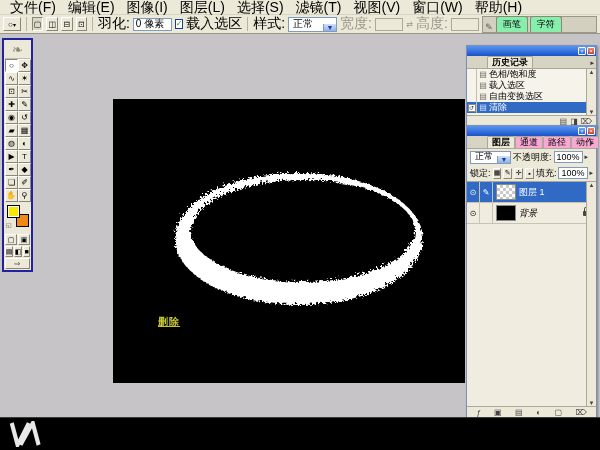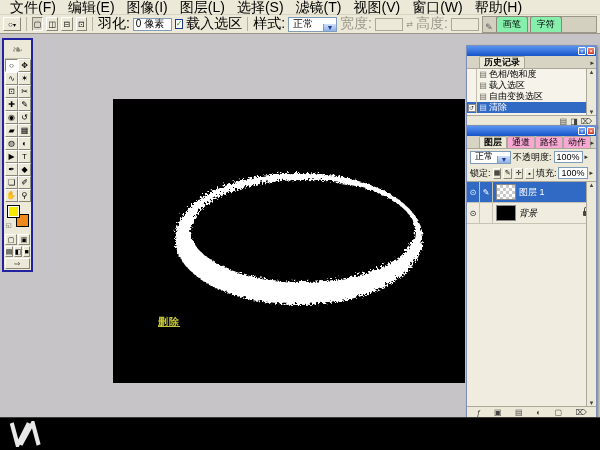--- a/index.html
+++ b/index.html
@@ -41,21 +41,21 @@
 
   
   #doc-canvas { left:113px; top:99px; width:352px; height:284px; background:#000; }
   #canvas-note { position:absolute; left:45px; top:216px; color:#c8c832; font-size:10px; font-weight:bold; letter-spacing:1px;text-decoration:underline; }
 
   
   .palette { background:#ece9d8; border:1px solid #7a90b8; box-shadow:1px 1px 2px rgba(0,0,0,.35); }
   .pal-title { height:10px; background:linear-gradient(180deg,#5a95f2,#1653c8); display:flex; justify-content:flex-end; align-items:center; gap:1px; padding:1px 1px; }
   .pal-btn { width:8px; height:8px; font-size:6px; line-height:7px; text-align:center; color:#fff; border:1px solid #fff; border-radius:1px; background:linear-gradient(180deg,#7aa8f4,#2a64d8); }
   .pal-btn.close { background:linear-gradient(180deg,#ef8a78,#c43a28); }
-  .pal-tabs { display:flex; align-items:flex-end; background:#d8d4c4; border-bottom:1px solid #aca899; height:13px; padding:1px 2px 0 12px; position:relative; }
+  .pal-tabs { display:flex; align-items:flex-end; background:#d8d4c4; border-bottom:1px solid #aca899; height:13px; padding:1px 2px 0 20px; position:relative; }
   .ptab { border:1px solid #aca899; border-bottom:none; border-radius:2px 2px 0 0; background:#f9a8d4; font-size:9px; padding:0 4px; line-height:11px; white-space:nowrap; }
   .ptab.active { background:#ece9d8; font-weight:bold; }
   .pal-menu-btn { position:absolute; right:2px; top:3px; font-size:7px; color:#333; }
 
   
   #history-palette { left:466px; top:45px; width:131px; }
   #history-list { background:#f6f4ea; height:46px; position:relative; overflow:hidden; }
   .hist-row { display:flex; align-items:center; height:11px; font-size:9px; }
   .hist-row .src-well { width:10px; height:11px; border-right:1px solid #c4c0b0; flex:none; display:flex; align-items:center; justify-content:center; }
   .hist-row .hist-icon { width:12px; font-size:8px; color:#6a665a; text-align:center; flex:none; }

